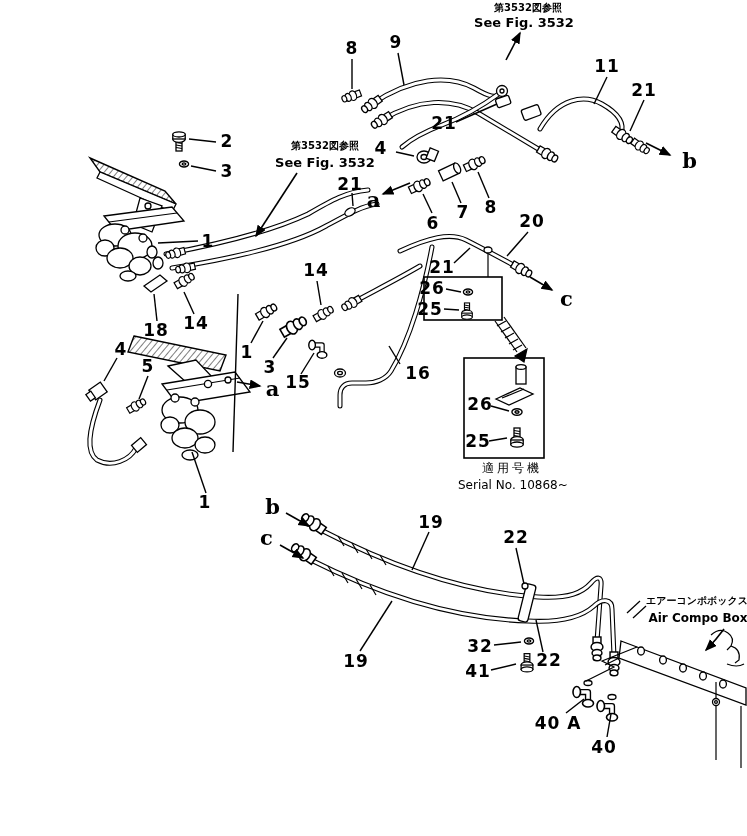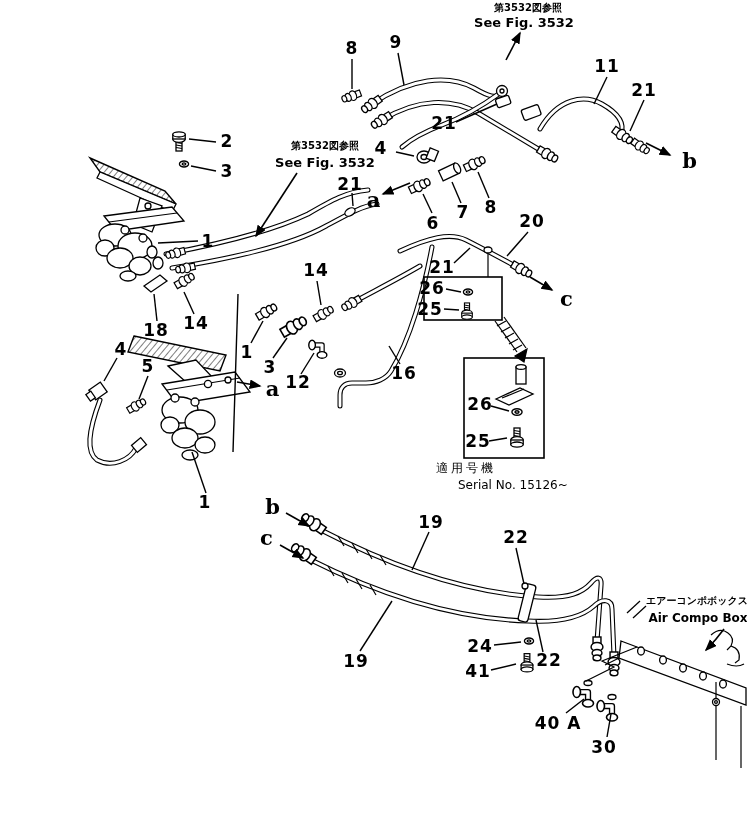--- a/index.html
+++ b/index.html
@@ -300,22 +300,22 @@
     <line x1="286" y1="513" x2="309" y2="526" class="ar" marker-end="url(#ah)"></line>
     <line x1="280" y1="545" x2="303" y2="558" class="ar" marker-end="url(#ah)"></line>
     <path d="M724,629 Q716,640 706,650" class="ar" marker-end="url(#ah)"></path>
   </g>
 </svg>
 
 <div class="jp" style="left:528px;top:8px">第3532図参照</div>
 <div class="en" style="left:524px;top:22px">See Fig. 3532</div>
 <div class="jp" style="left:325px;top:146px">第3532図参照</div>
 <div class="en" style="left:325px;top:162px">See Fig. 3532</div>
-<div class="sn" style="left:436px;top:460px;letter-spacing:3px">適用号機</div>
-<div class="sn" style="left:458px;top:478px">Serial No. 15126~</div>
+<div class="sn" style="left:482px;top:460px;letter-spacing:3px">適用号機</div>
+<div class="sn" style="left:458px;top:478px">Serial No. 10868~</div>
 <div class="jp2" style="left:697px;top:601px">エアーコンポボックス</div>
 <div class="en2" style="left:698px;top:618px">Air Compo Box</div>
 
 <div class="co" style="left:352px;top:48px">8</div>
 <div class="co" style="left:396px;top:42px">9</div>
 <div class="co" style="left:607px;top:66px">11</div>
 <div class="co" style="left:644px;top:90px">21</div>
 <div class="co lt" style="left:690px;top:160px">b</div>
 <div class="co" style="left:227px;top:141px">2</div>
 <div class="co" style="left:227px;top:171px">3</div>
@@ -329,33 +329,33 @@
 <div class="co" style="left:532px;top:221px">20</div>
 <div class="co" style="left:442px;top:267px">21</div>
 <div class="co" style="left:432px;top:288px">26</div>
 <div class="co" style="left:430px;top:309px">25</div>
 <div class="co lt" style="left:567px;top:298px">c</div>
 <div class="co" style="left:156px;top:330px">18</div>
 <div class="co" style="left:196px;top:323px">14</div>
 <div class="co" style="left:316px;top:270px">14</div>
 <div class="co" style="left:247px;top:352px">1</div>
 <div class="co" style="left:270px;top:367px">3</div>
-<div class="co" style="left:298px;top:382px">12</div>
-<div class="co" style="left:404px;top:373px">16</div>
+<div class="co" style="left:298px;top:382px">15</div>
+<div class="co" style="left:418px;top:373px">16</div>
 <div class="co" style="left:121px;top:349px">4</div>
 <div class="co" style="left:148px;top:366px">5</div>
 <div class="co" style="left:208px;top:241px">1</div>
 <div class="co" style="left:205px;top:502px">1</div>
 <div class="co lt" style="left:273px;top:388px">a</div>
 <div class="co" style="left:480px;top:404px">26</div>
 <div class="co" style="left:478px;top:441px">25</div>
 <div class="co lt" style="left:273px;top:506px">b</div>
 <div class="co lt" style="left:267px;top:537px">c</div>
 <div class="co" style="left:431px;top:522px">19</div>
 <div class="co" style="left:516px;top:537px">22</div>
-<div class="co" style="left:480px;top:646px">24</div>
+<div class="co" style="left:480px;top:646px">32</div>
 <div class="co" style="left:478px;top:671px">41</div>
 <div class="co" style="left:549px;top:660px">22</div>
 <div class="co" style="left:356px;top:661px">19</div>
 <div class="co" style="left:558px;top:723px">40 A</div>
-<div class="co" style="left:604px;top:747px">30</div>
+<div class="co" style="left:604px;top:747px">40</div>
 
 </div>
 
 </body></html>

